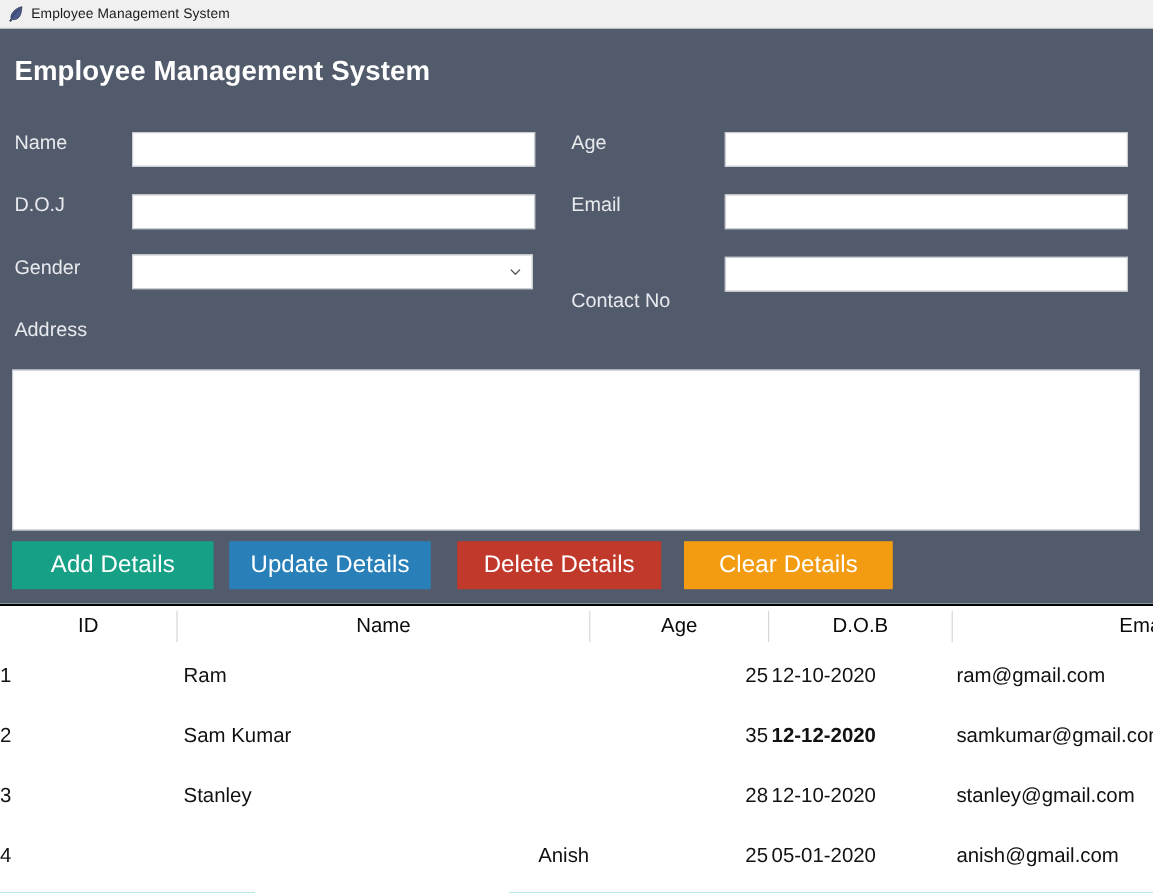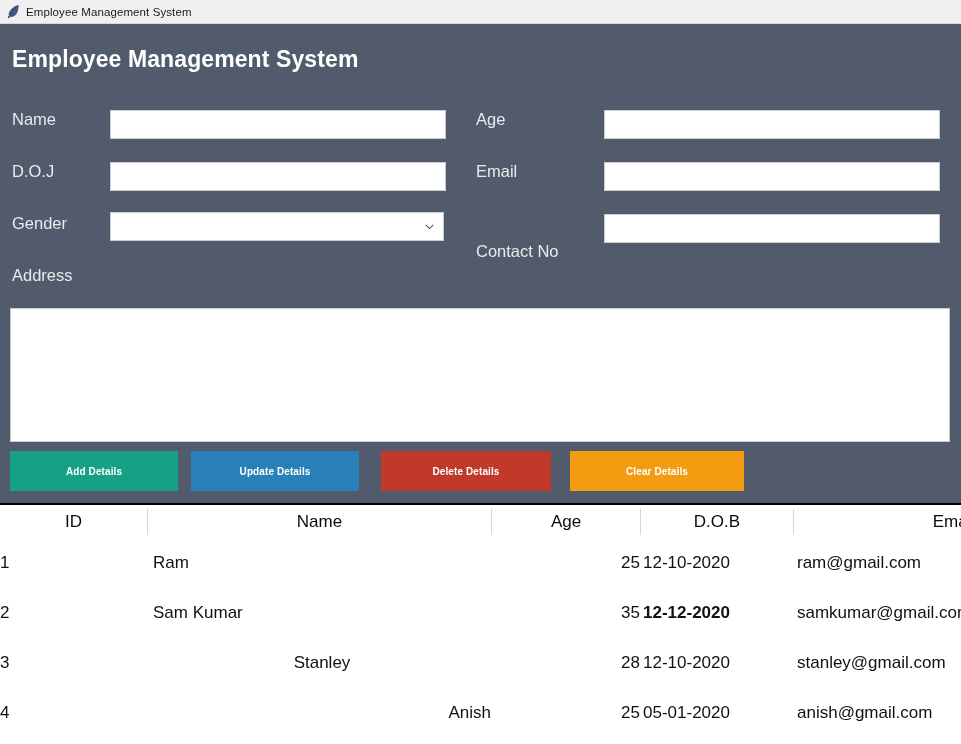--- a/index.html
+++ b/index.html
@@ -124,22 +124,22 @@
     padding: 4px;
     outline: none;
   }
 
   
   .btn {
     position: absolute;
     border: none;
     color: #ffffff;
     font-family: "Liberation Sans", sans-serif;
-    font-size: 10px;
-    font-weight: bold;
+    font-size: 20px;
+    font-weight: normal;
     letter-spacing: 0.1px;
     cursor: pointer;
     height: 40px;
     padding: 0;
     white-space: nowrap;
   }
 
   
   .table-wrap {
     position: absolute;
@@ -277,21 +277,21 @@
     <div class="row" style="top:85px;">
       <div class="cell cell-id" style="left:0px;   width:147px; padding-left:0px;">2</div>
       <div class="cell cell-name" style="left:148px; width:343px; padding-left:5px;">Sam Kumar</div>
       <div class="cell cell-age" style="left:492px; width:148px; padding-left:8px;">35</div>
       <div class="cell cell-dob" style="left:641px; width:152px; padding-left:2px;font-weight:bold;">12-12-2020</div>
       <div class="cell cell-email" style="left:794px; width:320px; padding-left:3px;">samkumar@gmail.com</div>
     </div>
 
     <div class="row" style="top:135px;">
       <div class="cell cell-id" style="left:0px;   width:147px; padding-left:0px;">3</div>
-      <div class="cell cell-name" style="left:148px; width:343px; padding-left:5px;text-align:center;">Stanley</div>
+      <div class="cell cell-name" style="left:148px; width:343px; padding-left:5px;">Stanley</div>
       <div class="cell cell-age" style="left:492px; width:148px; padding-left:8px;">28</div>
       <div class="cell cell-dob" style="left:641px; width:152px; padding-left:2px;">12-10-2020</div>
       <div class="cell cell-email" style="left:794px; width:320px; padding-left:3px;">stanley@gmail.com</div>
     </div>
 
     <div class="row" style="top:185px;">
       <div class="cell cell-id" style="left:0px;   width:147px; padding-left:0px;">4</div>
       <div class="cell cell-name" style="left:148px; width:343px; padding-left:5px;text-align:right;">Anish</div>
       <div class="cell cell-age" style="left:492px; width:148px; padding-left:8px;">25</div>
       <div class="cell cell-dob" style="left:641px; width:152px; padding-left:2px;">05-01-2020</div>

